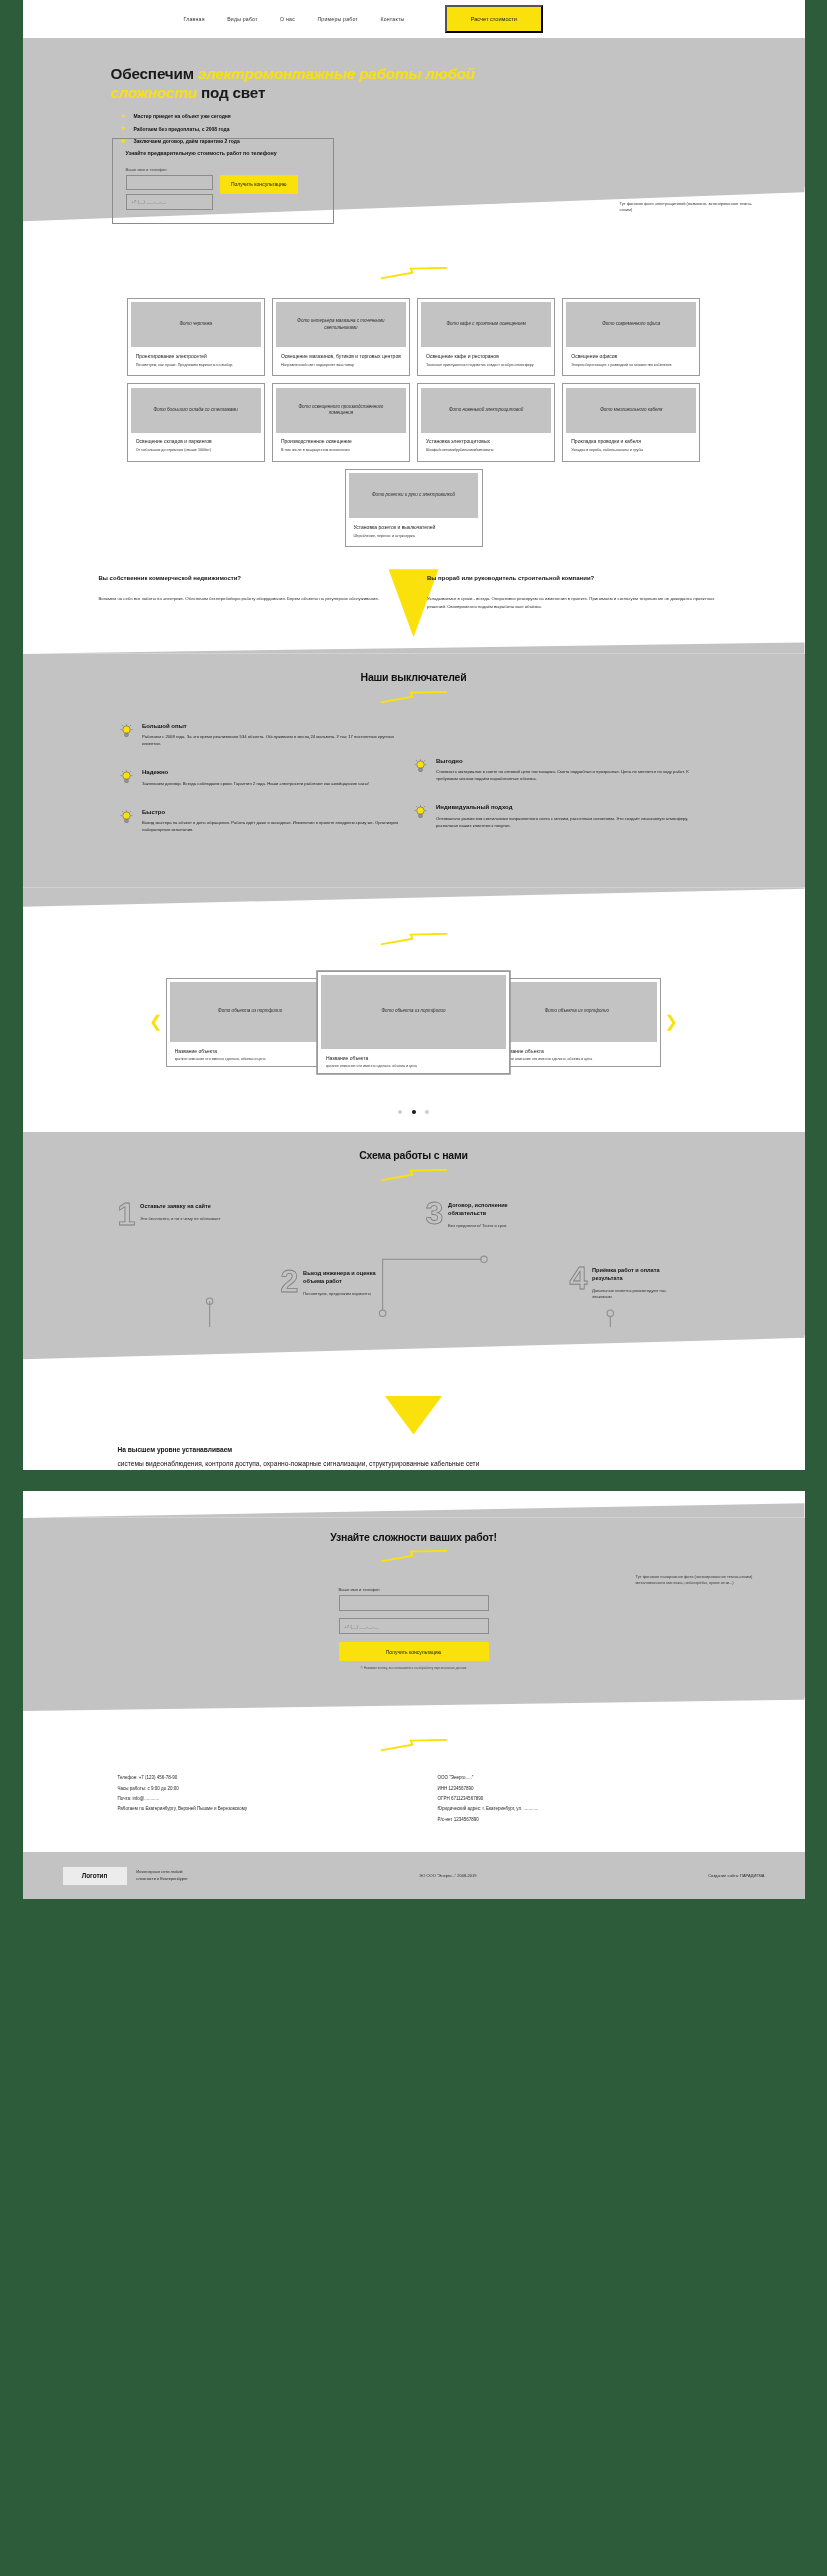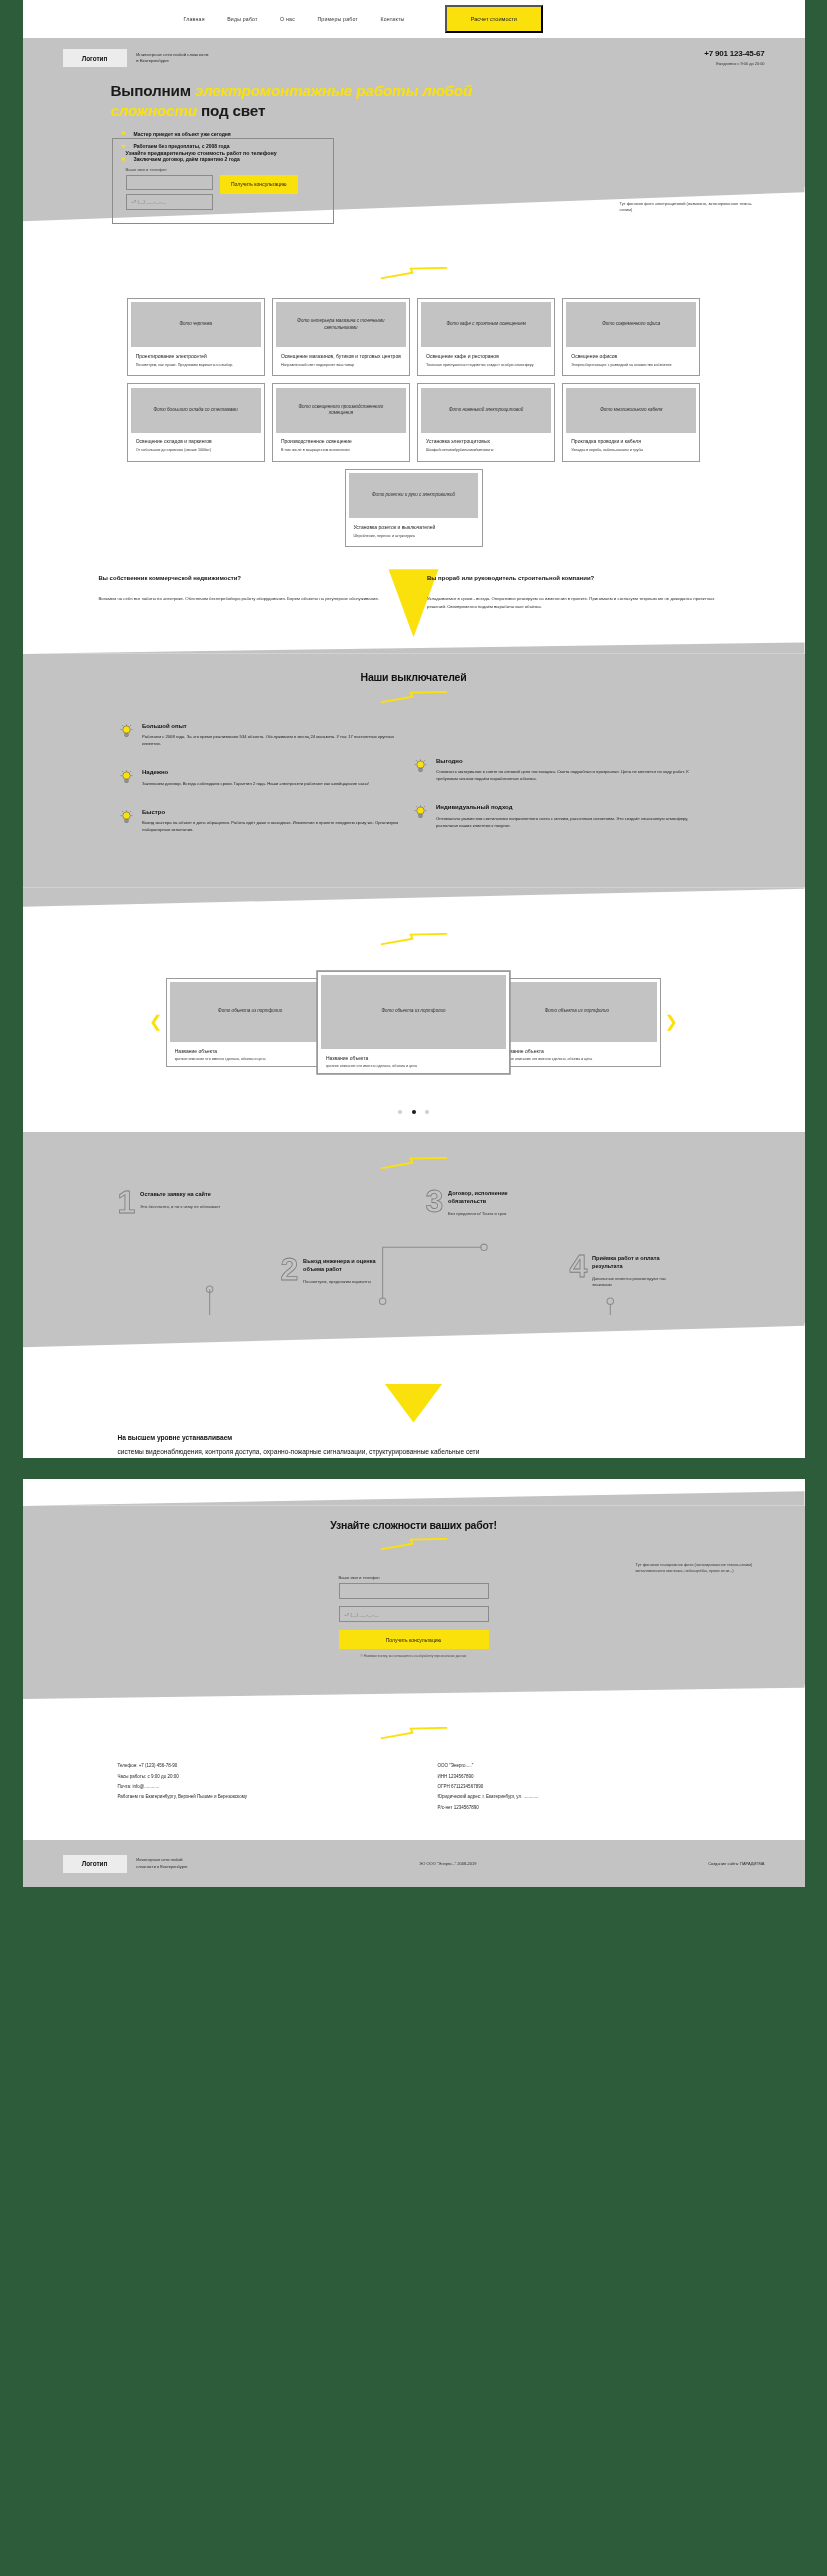--- a/index.html
+++ b/index.html
@@ -201,33 +201,22 @@
     <span class="nav-link">Главная</span>
     <span class="nav-link">Виды работ</span>
     <span class="nav-link">О нас</span>
     <span class="nav-link">Примеры работ</span>
     <span class="nav-link">Контакты</span>
     <button class="nav-cta">Расчет стоимости</button>
   </div>
 
   <div class="hero">
     <div class="hero-inner">
-      <div class="hero-top">
-        <div class="logo-box">Логотип</div>
-        <div class="tagline">
-          <div>Инженерные сети любой сложности</div>
-          <div>в Екатеринбурге</div>
-        </div>
-        <div class="hero-phone">
-          <div class="phone-num">+7 901 123-45-67</div>
-          <div class="phone-hours">Ежедневно с 9:00 до 20:00</div>
-        </div>
-      </div>
-
-      <h1 class="hero-title"><span>Выполним </span><span class="yl">электромонтажные работы любой сложности </span><span>под свет</span></h1>
+
+      <h1 class="hero-title"><span>Обеспечим </span><span class="yl">электромонтажные работы любой сложности </span><span>под свет</span></h1>
 
       <div class="bullets">
         <div class="bullet">
           <span class="star">★</span>
           <span class="bullet-txt">Мастер приедет на объект уже сегодня</span>
         </div>
         <div class="bullet">
           <span class="star">★</span>
           <span class="bullet-txt">Работаем без предоплаты, с 2008 года</span>
         </div>
@@ -461,20 +450,21 @@
     </div>
 
     <div class="dots">
       <span class="dot"></span>
       <span class="dot on"></span>
       <span class="dot"></span>
     </div>
   </div>
 
   <div class="sec-grey" style="padding:17.7px 0 8px 0;">
+    <h2 class="sec-title">Схема работы с нами</h2>
     <svg class="bolt" width="68" height="13" viewBox="0 0 84 16">
       <path d="M1 14 L40 7 L38 2 L83 1" stroke="#fbe10c" stroke-width="2.4" fill="none"></path>
     </svg>
 
     <div class="scheme">
       <svg width="100%" height="145" viewBox="0 0 972 180" style="position:absolute; left:0; top:0;">
         <path d="M232 148 L232 207 L355 207" stroke="#8d8d8d" stroke-width="1.3" fill="none"></path>
         <circle cx="232" cy="148" r="4" fill="none" stroke="#8d8d8d" stroke-width="1.3"></circle>
         <circle cx="358" cy="207" r="4" fill="none" stroke="#8d8d8d" stroke-width="1.3"></circle>
         <path d="M447 160 L447 96 L570 96" stroke="#8d8d8d" stroke-width="1.3" fill="none"></path>

